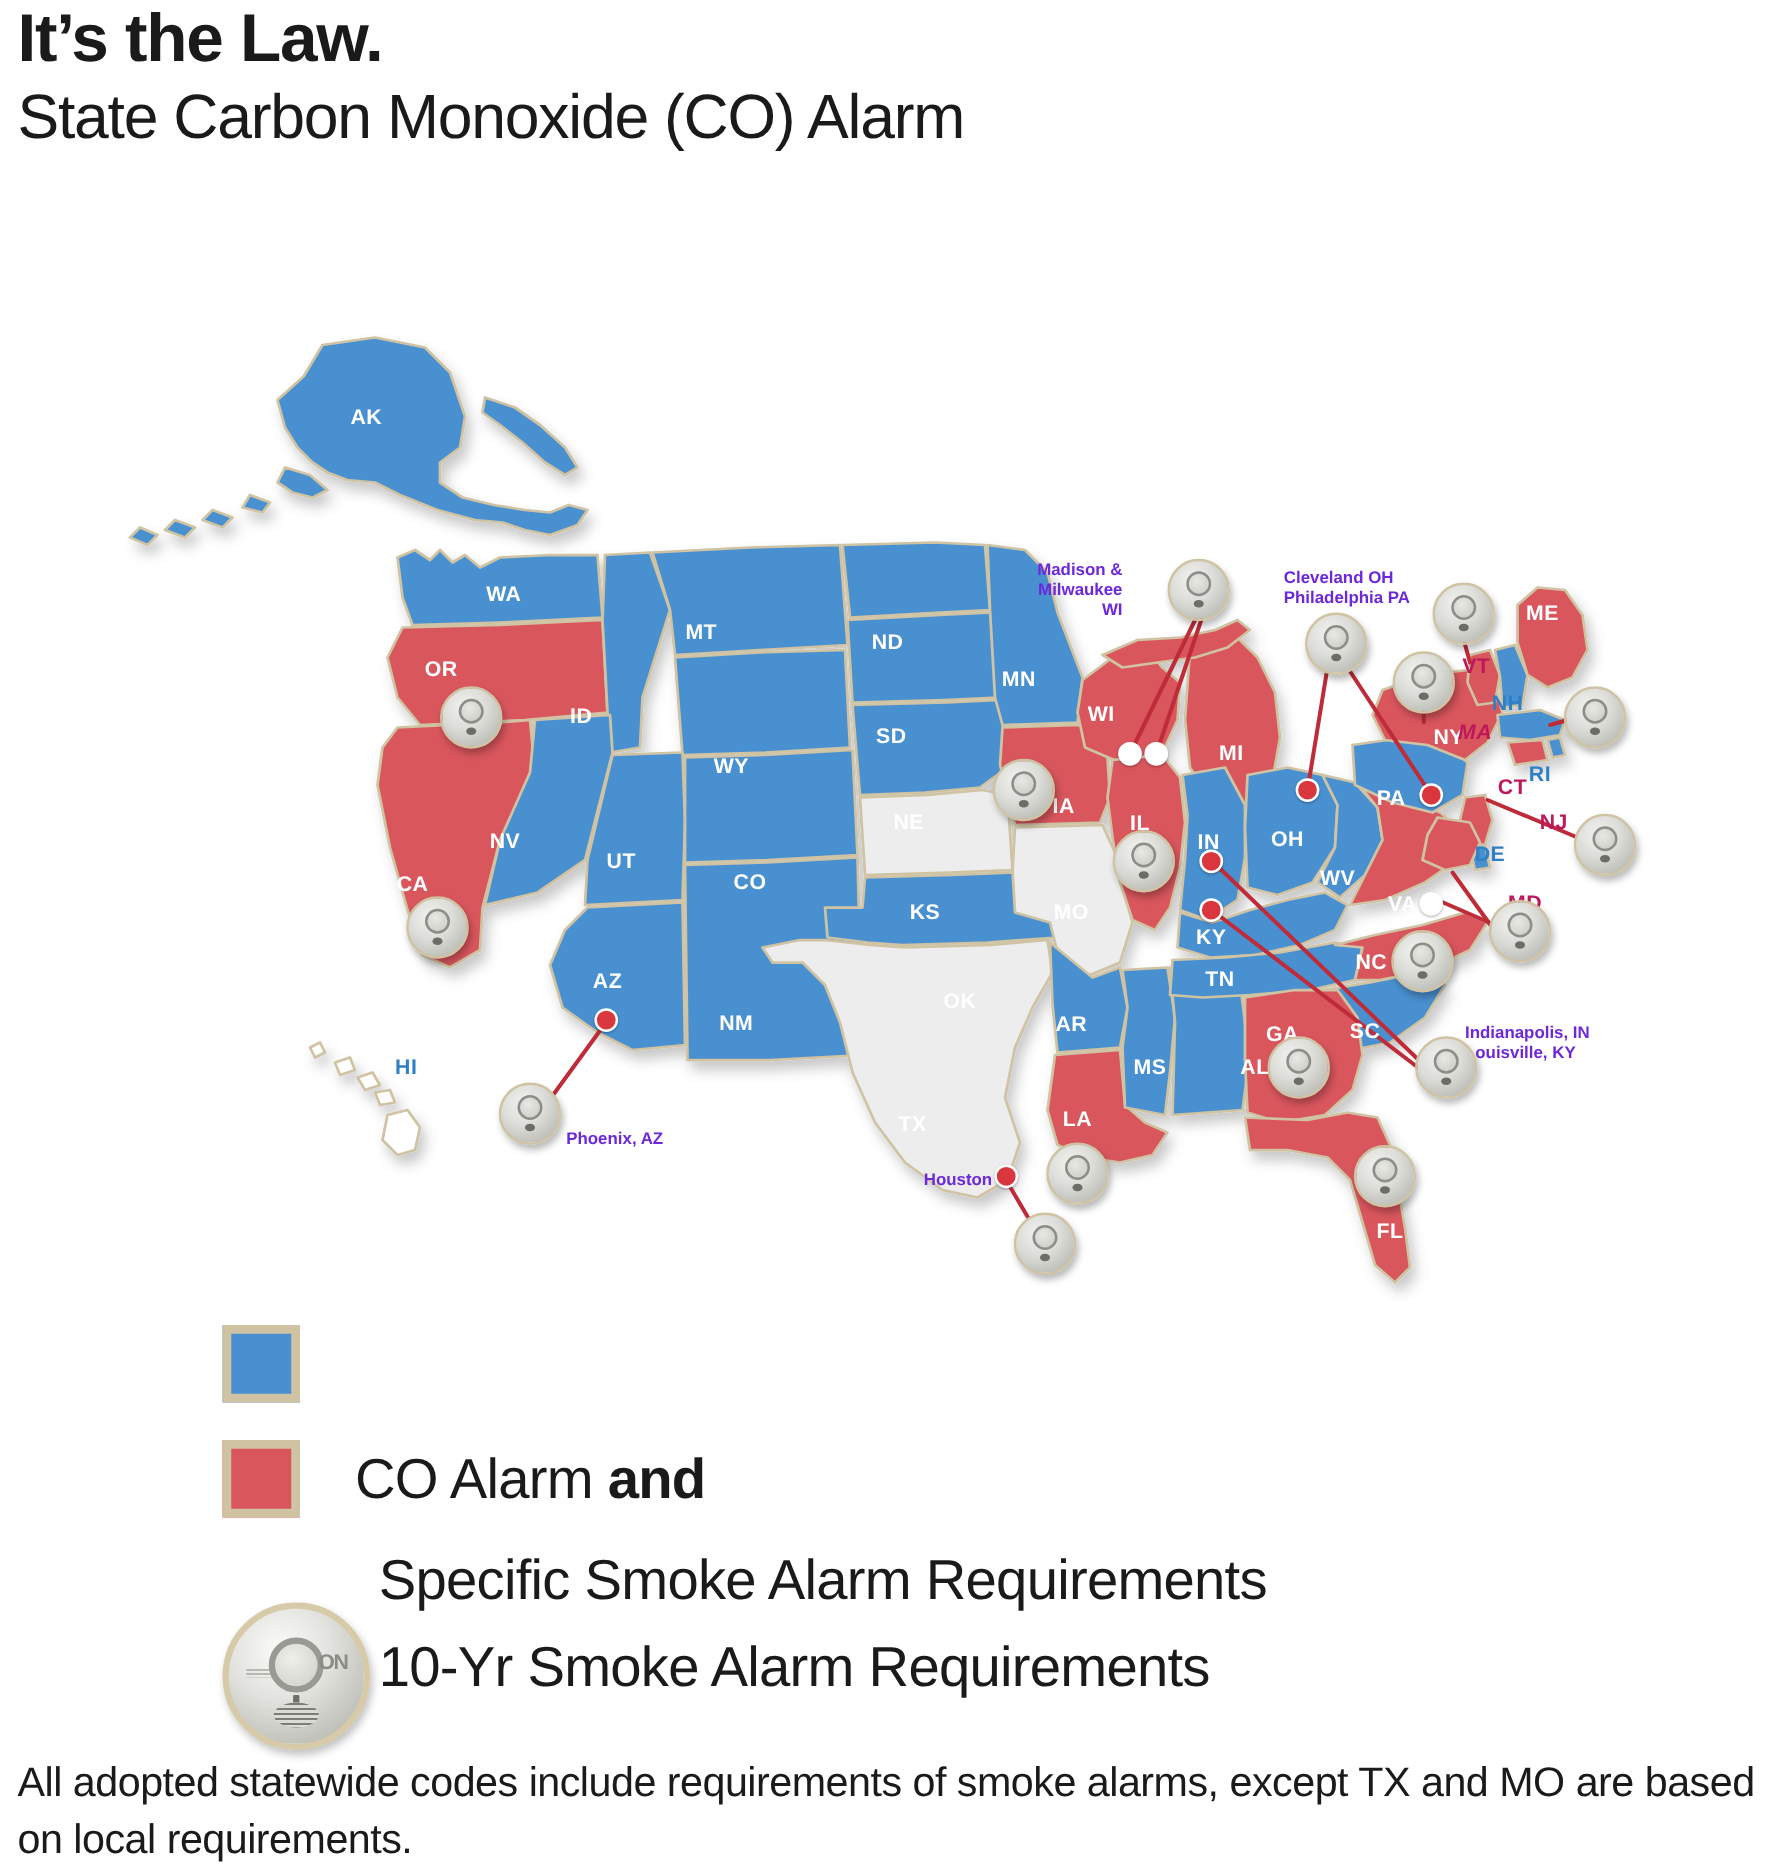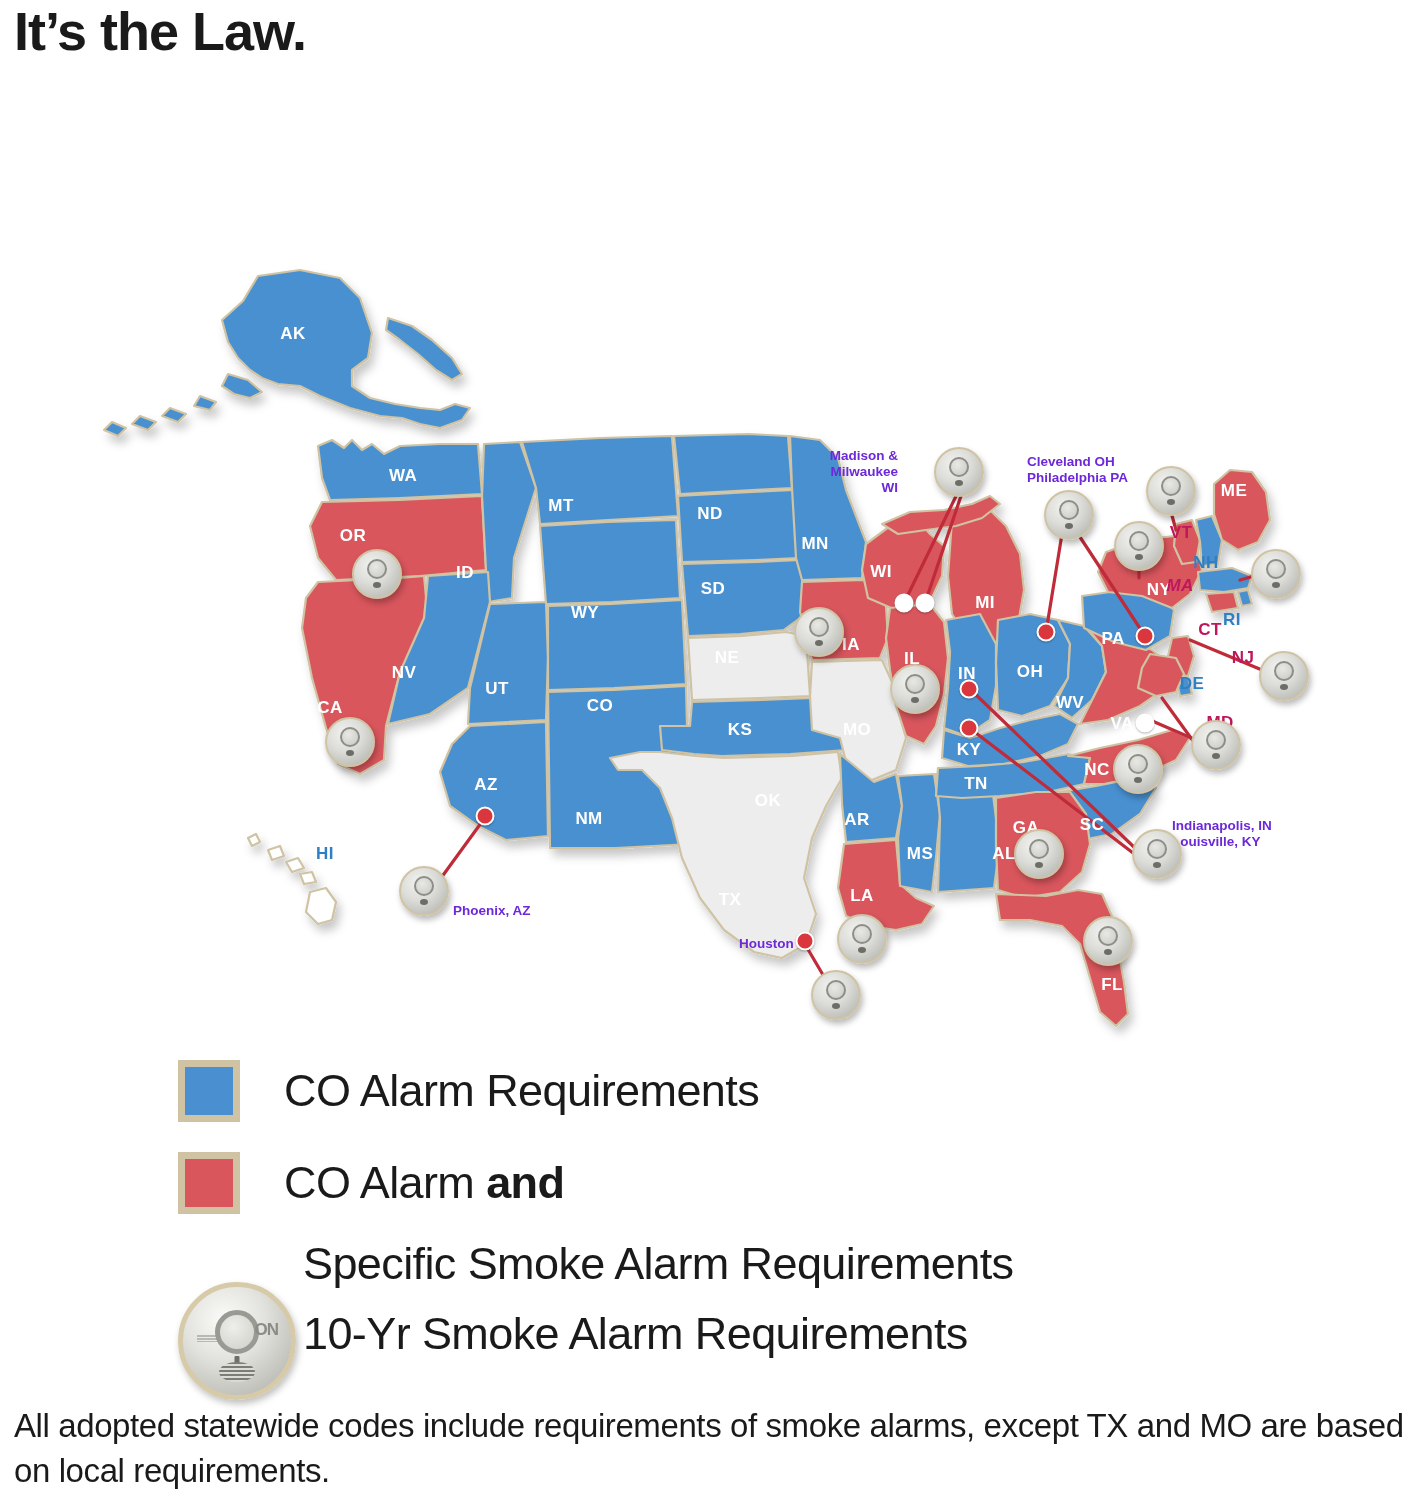--- a/index.html
+++ b/index.html
@@ -74,20 +74,21 @@
 
   
   #footnote{position:absolute;left:14px;top:1404px;width:1395px;
             font-size:33px;line-height:1.36;letter-spacing:-.4px;}
 </style>
 </head>
 <body>
 
 <div id="title-block">
   <h1 class="t-main">It’s the Law.</h1>
+  <div class="t-sub">State Carbon Monoxide (CO) Alarm</div>
 </div>
 
 <div id="map-stage">
 
   <svg id="usmap" viewBox="0 0 1413 800" xmlns="http://www.w3.org/2000/svg">
     <defs>
       <filter id="mshadow" x="-25%" y="-25%" width="160%" height="160%">
         <feDropShadow dx="4" dy="7" stdDeviation="5" flood-color="#000" flood-opacity="0.22"></feDropShadow>
       </filter>
       <filter id="pshadow" x="-40%" y="-40%" width="200%" height="200%">
@@ -382,21 +383,20 @@
         <div class="ring" style="width: 16px; height: 16px;"></div>
         <div class="grill" style="width: 8px; height: 6px;"></div>
       </div>
     </div>
 </div>
 
 <div id="legend">
 
   <div class="lg-row" style="left:0;top:0;">
     <div class="sw sw-blue"></div>
-    <div class="lg-text">CO Alarm Requirements</div>
   </div>
 
   <div class="lg-row" style="left:0;top:92px;">
     <div class="sw sw-red"></div>
     <div class="lg-text">
       <span>CO Alarm </span><b>and</b>
     </div>
   </div>
 
   <div id="lg-line3">Specific Smoke Alarm Requirements</div>

